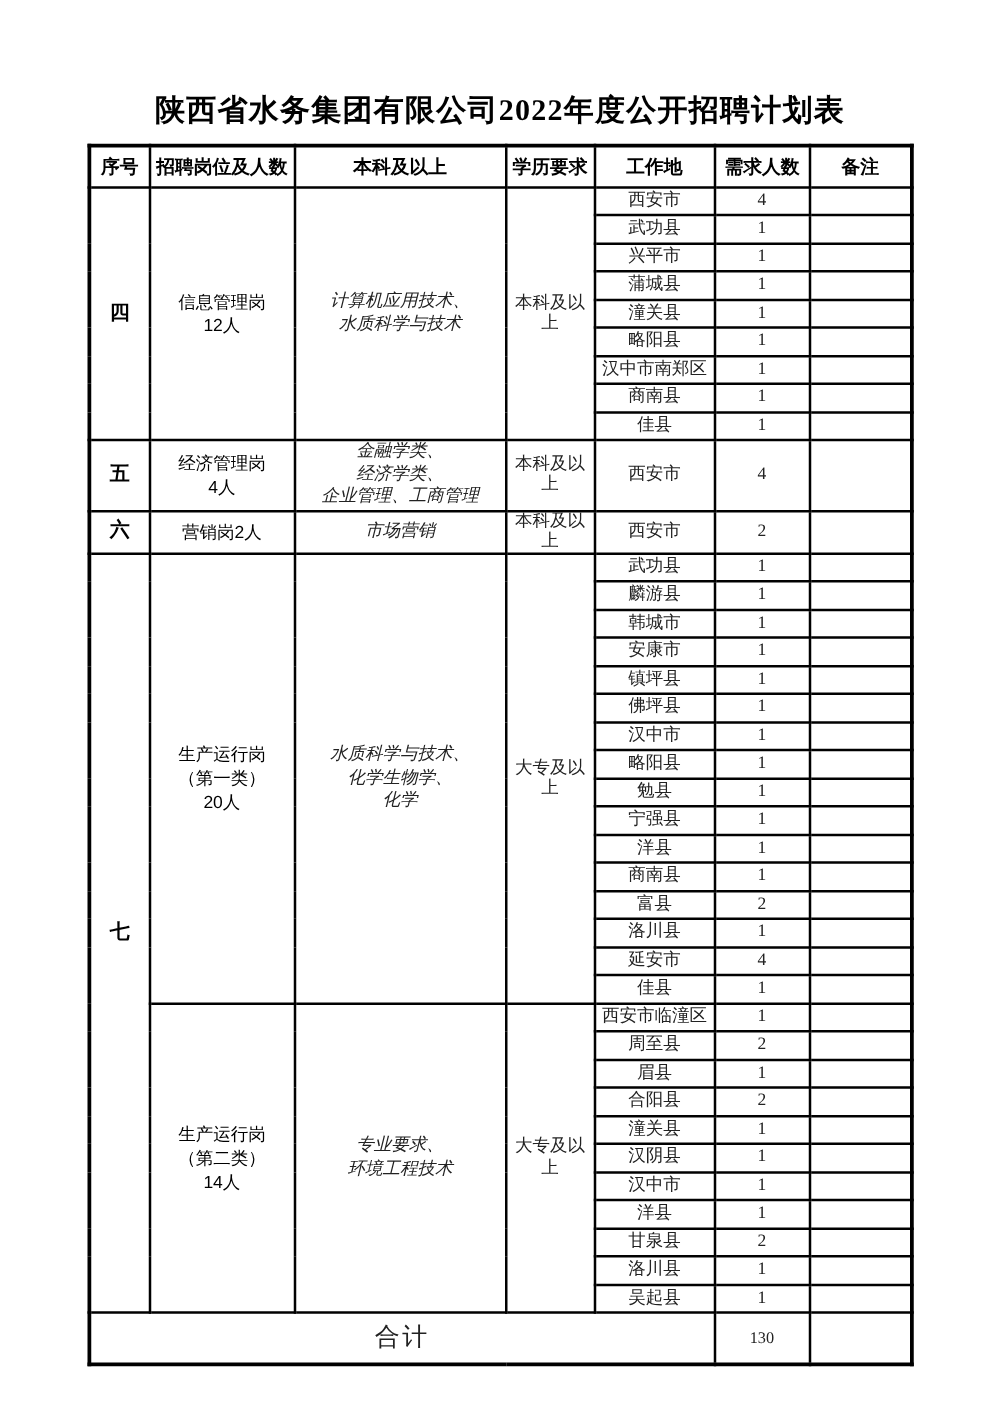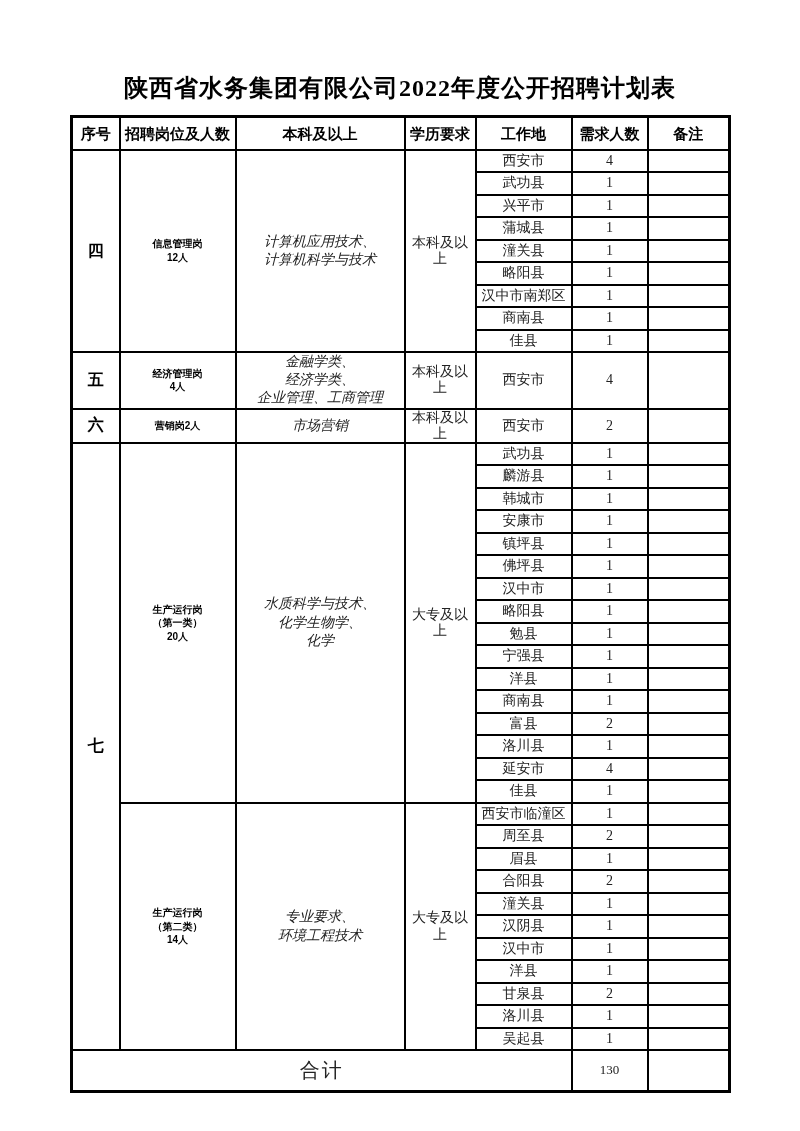--- a/index.html
+++ b/index.html
@@ -34,21 +34,21 @@
   tr.r{height:22.5px;}
   tr.s5{height:52px;}
   tr.s6{height:23px;}
   tr.total{height:41px;}
   td.no{
     font-family:"Liberation Sans",sans-serif;
     font-weight:bold;font-size:16px;color:#000;
   }
   td.pos{
     font-family:"Liberation Sans",sans-serif;
-    font-weight:bold;font-size:10px;line-height:1.35;color:#000;
+    font-weight:normal;font-size:14px;line-height:1.35;color:#000;
   }
   td.maj{line-height:1.3;font-style:italic;}
   td.edu{}
   td.loc{}
   td.num{font-family:"Liberation Serif",serif;}
   td.rem{}
   td.tot{font-size:20px;letter-spacing:2px;}
   td.totnum{font-size:13px;}
 </style>
 </head>
@@ -80,21 +80,21 @@
     </tr>
 
     <tr class="r">
       <td class="no" rowspan="9">四</td>
       <td class="pos" rowspan="9">
         <div>信息管理岗</div>
         <div>12人</div>
       </td>
       <td class="maj" rowspan="9">
         <div>计算机应用技术、</div>
-        <div>计算机科学与技术</div>
+        <div>水质科学与技术</div>
       </td>
       <td class="edu" rowspan="9">本科及以上</td>
       <td class="loc">西安市</td>
       <td class="num">4</td>
       <td class="rem"></td>
     </tr>
     <tr class="r">
           <td class="loc">武功县</td>
           <td class="num">1</td>
           <td class="rem"></td>

